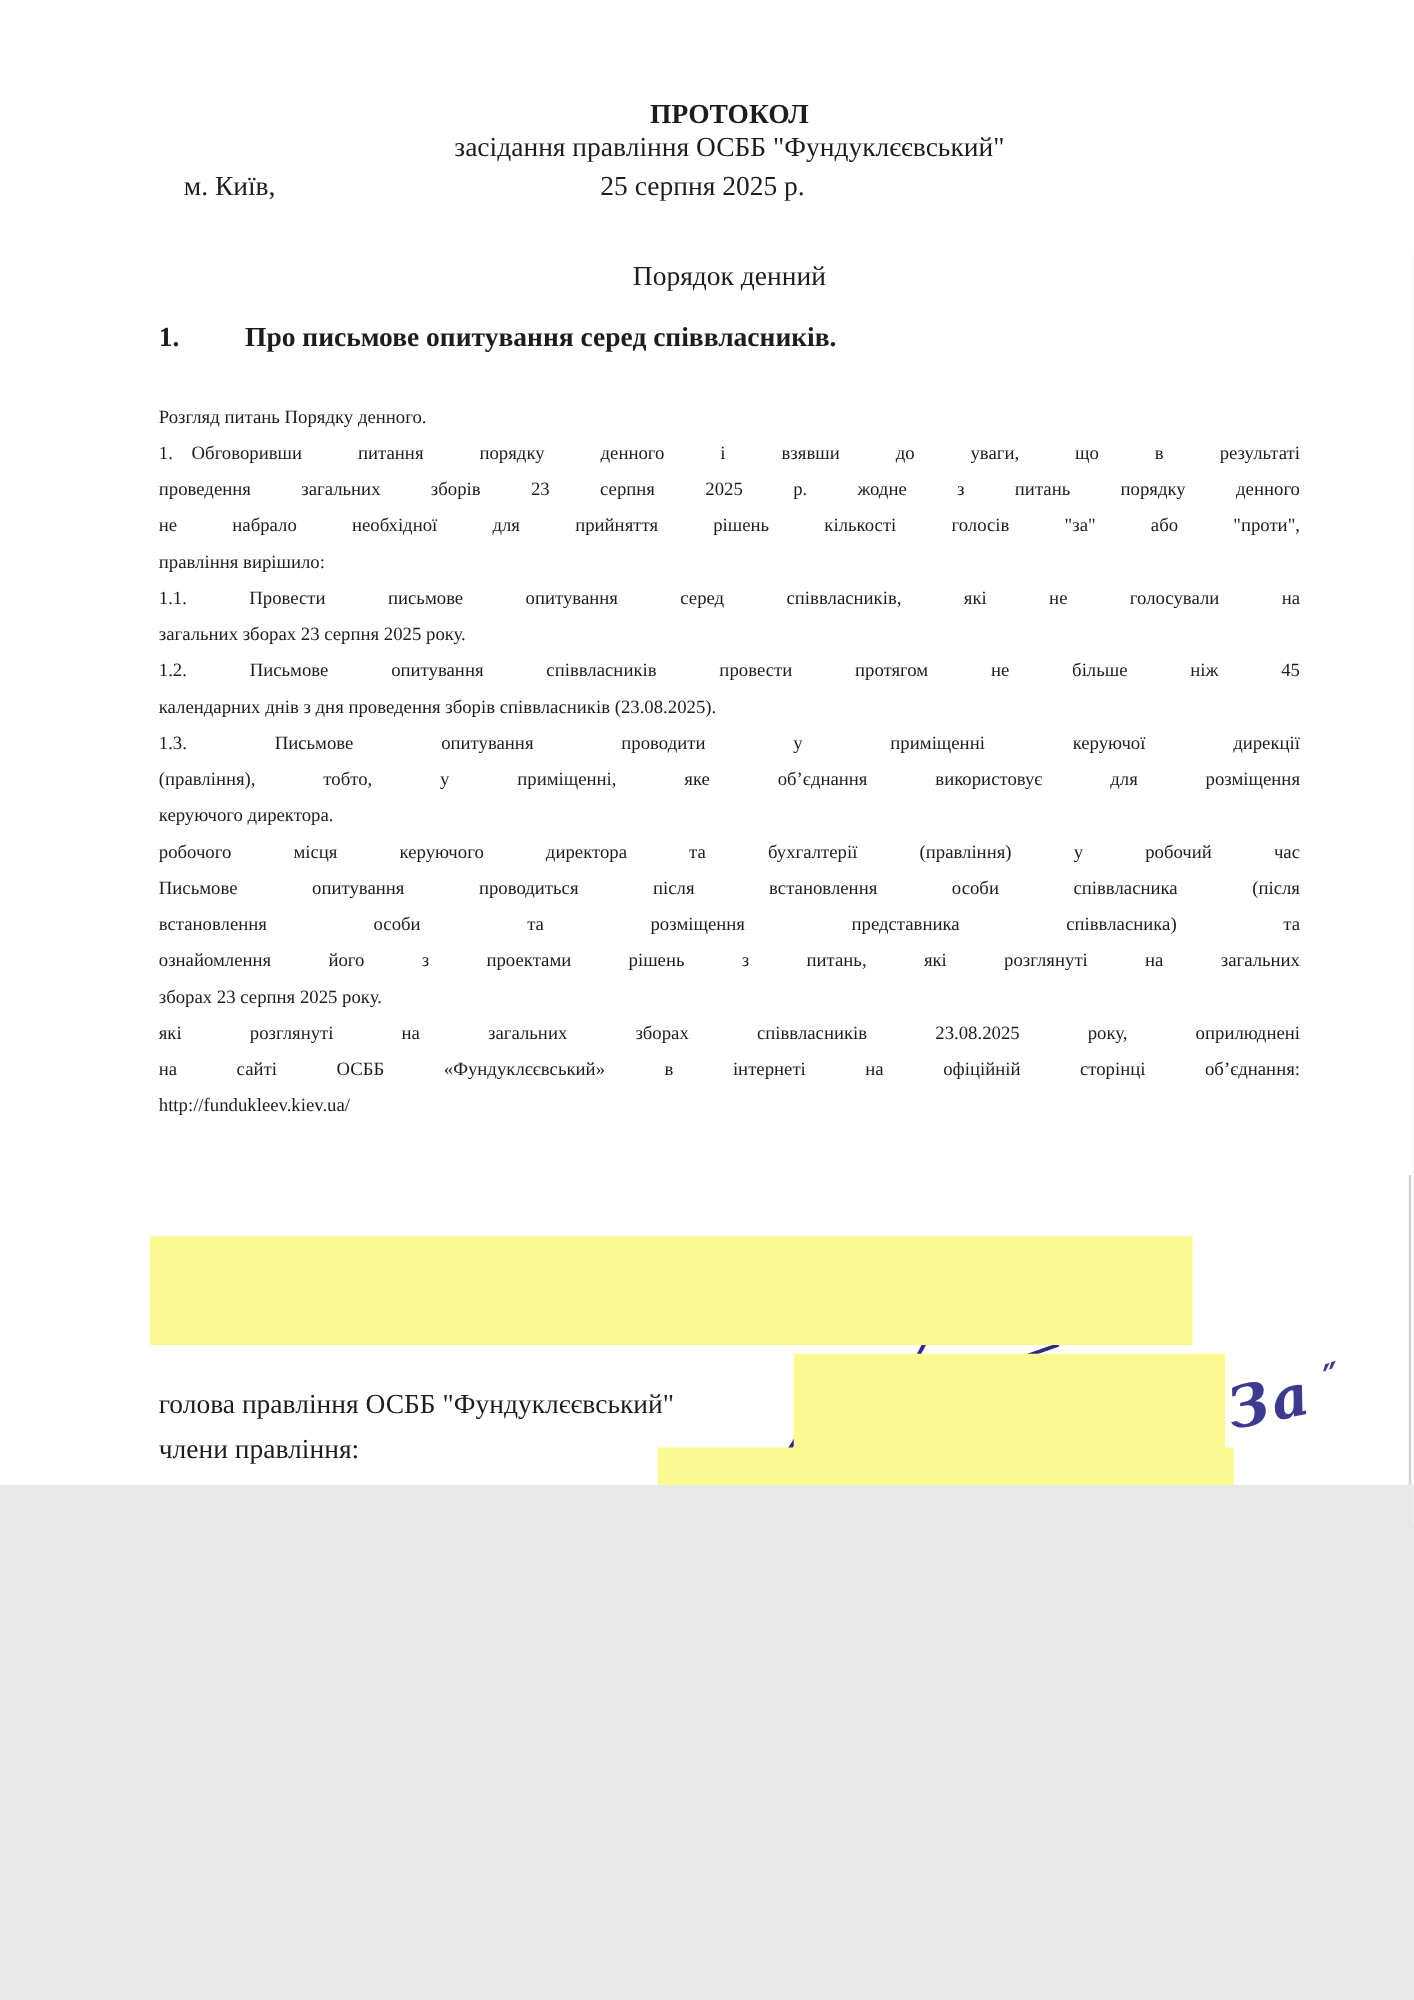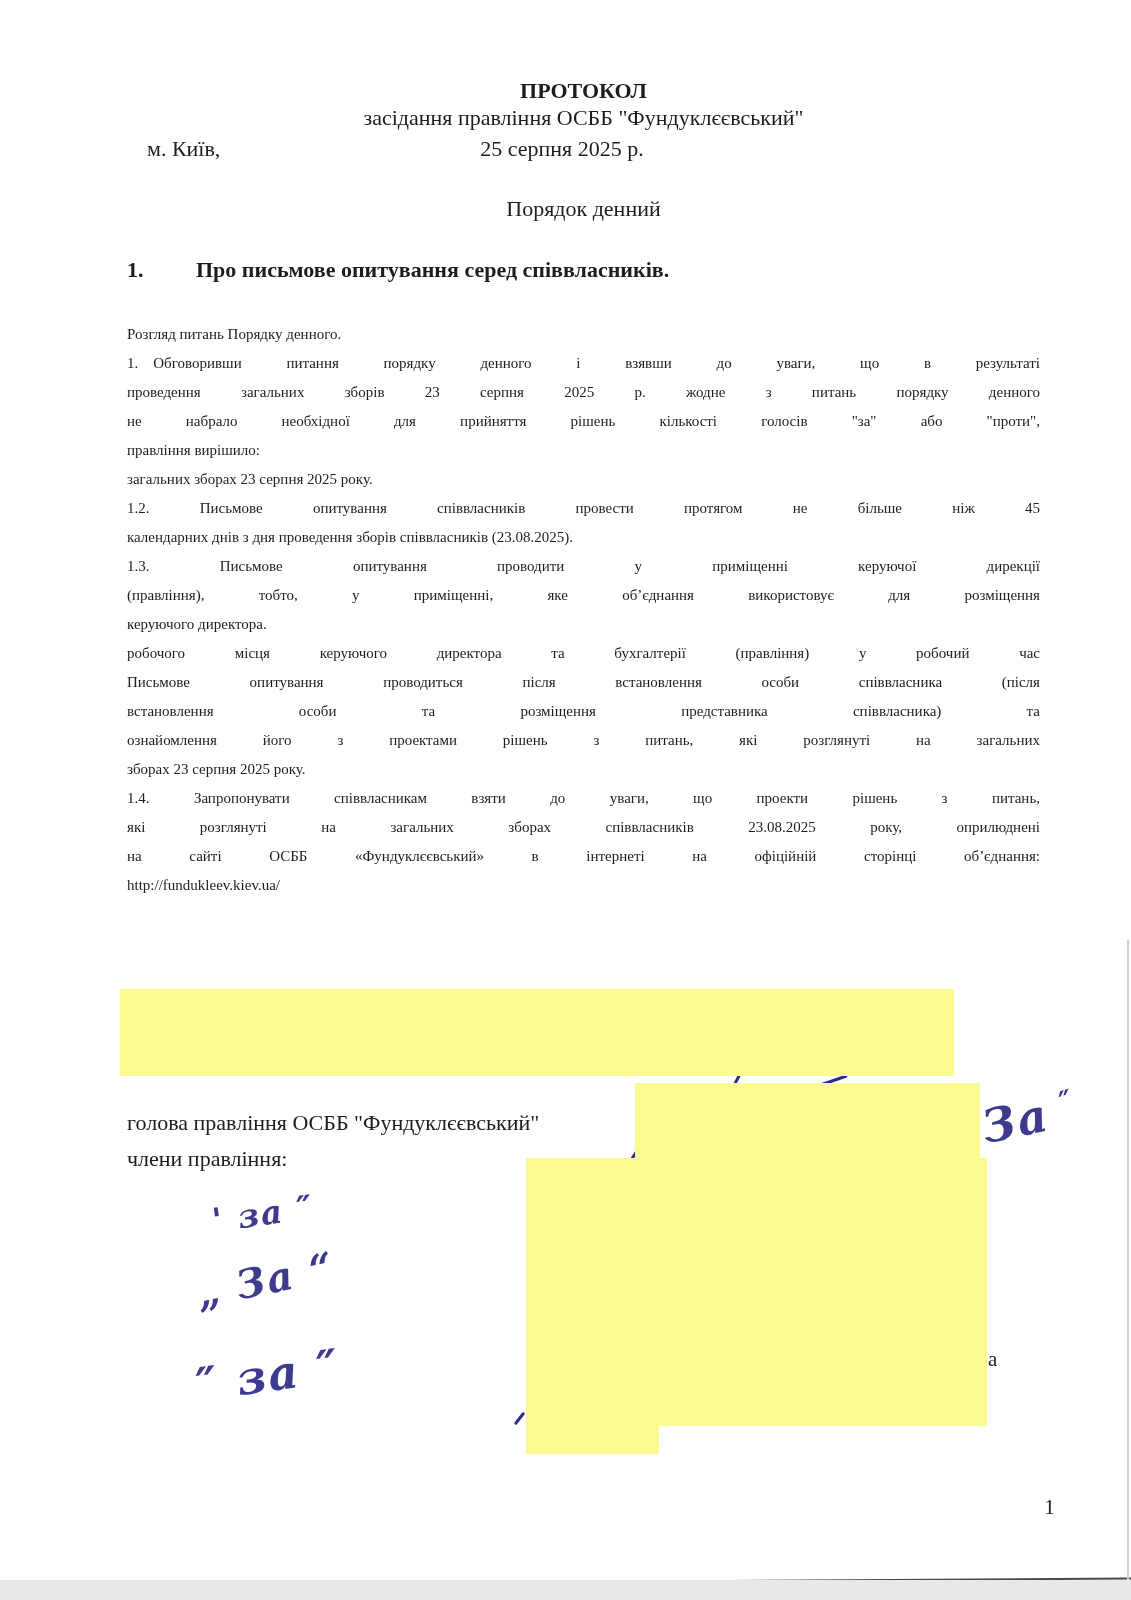--- a/index.html
+++ b/index.html
@@ -1,17 +1,17 @@
 <!DOCTYPE html>
 <html><head>
 <meta charset="utf-8">
 <style>
   html,body { margin:0; padding:0; background:#e8e8e8; }
   .page {
-    position:relative; width:1131px; height:1580px; margin:0 auto;
+    position:relative; width:1131px; height:1188px; margin:0 auto;
     background:#ffffff; overflow:hidden;
     font-family:"Liberation Serif","DejaVu Serif",serif; color:#1d1d1d;
   }
   .abs { position:absolute; }
   .ctr { left:127px; width:913px; text-align:center; }
   .t22 { font-size:22px; line-height:26px; }
   .bold { font-weight:bold; }
   .bodyblock { left:127px; top:320px; width:913px; }
   .bodyline { font-size:15px; line-height:29px; text-align:left; }
   .bodyline.just { text-align:justify; text-align-last:justify; }
@@ -34,43 +34,43 @@
 </style>
 </head>
 <body>
 
 <div class="page">
 
   <div class="abs ctr t22 bold" style="top:78px;">ПРОТОКОЛ</div>
   <div class="abs ctr t22" style="top:105px;">засідання правління ОСББ "Фундуклєєвський"</div>
   <div class="abs t22" style="left:127px; top:136px;margin-left:20px;">м. Київ,</div>
   <div class="abs t22" style="left:127px; top:136px; width:870px; text-align:center;">25 серпня 2025 р.</div>
-  <div class="abs ctr t22" style="top:196px;text-align:center;">Порядок денний</div>
+  <div class="abs ctr t22" style="top:208px;text-align:center;">Порядок денний</div>
 
   <div class="abs t22 bold" style="left:127px; top:257px;">1.</div>
   <div class="abs t22 bold" style="left:196px; top:257px;">Про письмове опитування серед співвласників.</div>
 
   <div class="abs bodyblock">
     <div class="bodyline">Розгляд питань Порядку денного.</div>
     <div class="bodyline just">1.  Обговоривши питання порядку денного і взявши до уваги, що в результаті</div>
     <div class="bodyline just">проведення загальних зборів 23 серпня 2025 р. жодне з питань порядку денного</div>
     <div class="bodyline just">не набрало необхідної для прийняття рішень кількості голосів "за" або "проти",</div>
     <div class="bodyline">правління вирішило:</div>
+    <div class="bodyline just">1.1. Провести письмове опитування серед співвласників, які не голосували на</div>
     <div class="bodyline">загальних зборах 23 серпня 2025 року.</div>
     <div class="bodyline just">1.2. Письмове опитування співвласників провести протягом не більше ніж 45</div>
     <div class="bodyline">календарних днів з дня проведення зборів співвласників (23.08.2025).</div>
     <div class="bodyline just">1.3. Письмове опитування проводити у приміщенні керуючої дирекції</div>
     <div class="bodyline just">(правління), тобто, у приміщенні, яке об’єднання використовує для розміщення</div>
     <div class="bodyline">керуючого директора.</div>
     <div class="bodyline just">робочого місця керуючого директора та бухгалтерії (правління) у робочий час</div>
     <div class="bodyline just">Письмове опитування проводиться після встановлення особи співвласника (після</div>
     <div class="bodyline just">встановлення особи та розміщення представника співвласника) та</div>
     <div class="bodyline just">ознайомлення його з проектами рішень з питань, які розглянуті на загальних</div>
     <div class="bodyline">зборах 23 серпня 2025 року.</div>
-    <div class="bodyline just">1.4. Запропонувати співвласникам взяти до уваги, що проекти рішень з питань,</div>
     <div class="bodyline just">які розглянуті на загальних зборах співвласників 23.08.2025 року, оприлюднені</div>
     <div class="bodyline just">на сайті ОСББ «Фундуклєєвський» в інтернеті на офіційній сторінці об’єднання:</div>
     <div class="bodyline">http://fundukleev.kiev.ua/</div>
   </div>
 
   <div class="abs t22" style="left:127px; top:1110px;">голова правління ОСББ "Фундуклєєвський"</div>
   <div class="abs t22" style="left:127px; top:1146px;">члени правління:</div>
 
   <div class="abs stray" style="left:988px; top:1347px;">а</div>
 

